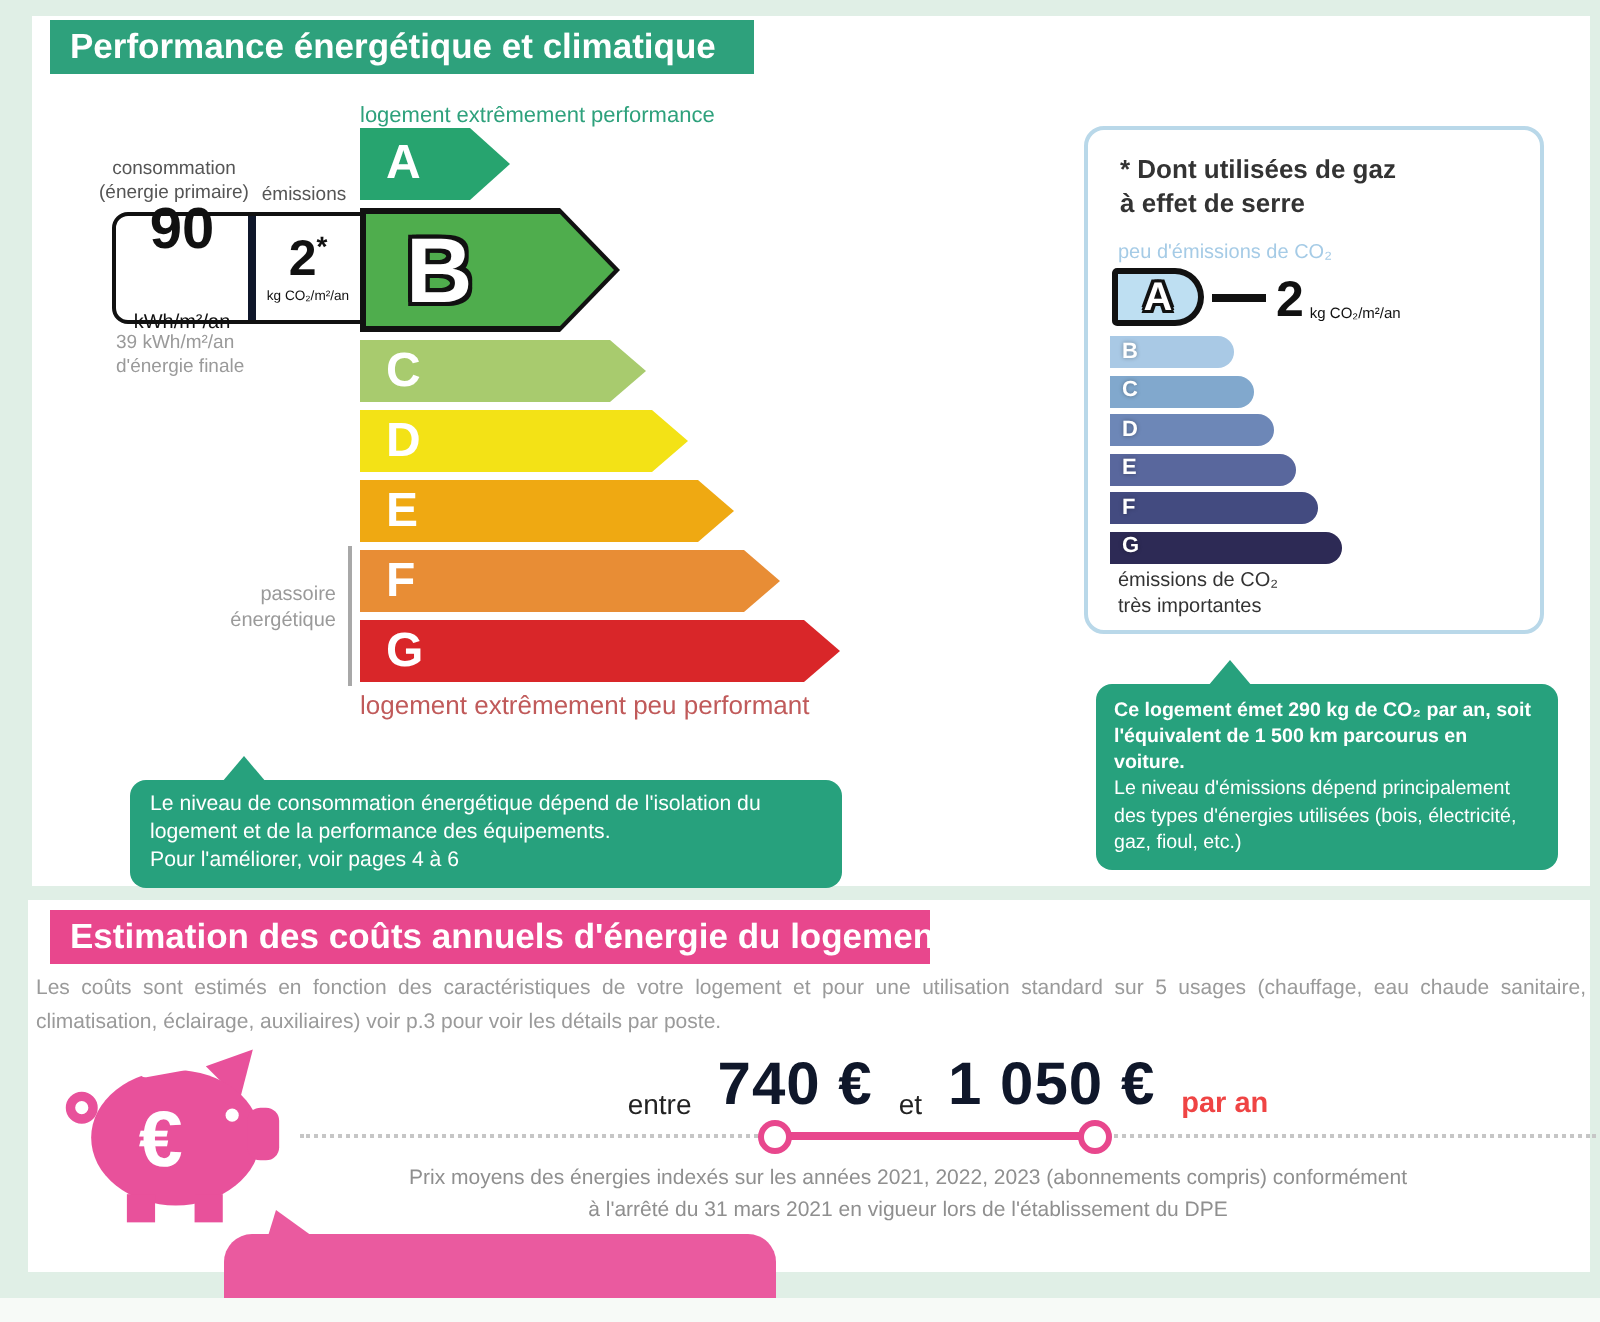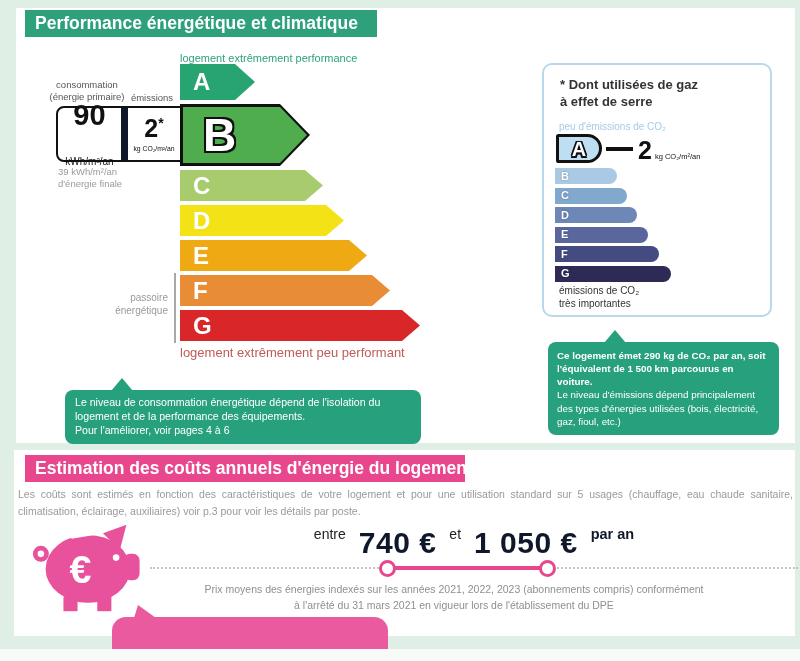--- a/index.html
+++ b/index.html
@@ -31,21 +31,21 @@
   .e-inner { position:absolute; left:3px; top:3px; width:calc(100% - 6px); height:calc(100% - 6px); display:flex; align-items:center; }
   .e-letter-big {
     color:#fff; font-weight:bold; font-size:46px; padding-left:20px; line-height:1;
     text-shadow:-2px -2px 0 #111,2px -2px 0 #111,-2px 2px 0 #111,2px 2px 0 #111,-2px 0 0 #111,2px 0 0 #111,0 -2px 0 #111,0 2px 0 #111;
   }
   #value-box {
     left:40px; top:98px; width:126px; height:56px; background:#fff;
     border:2.5px solid #111; border-radius:8px 2px 2px 8px; display:flex;
   }
   .vb-cell { display:flex; flex-direction:column; align-items:center; justify-content:center; flex:1; }
-  .vb-left { flex:0 0 70px; border-right:7px solid #0f172a;gap:24px; }
+  .vb-left { flex:0 0 70px; border-right:4px solid #0f172a;gap:24px; }
   .vb-value { font-size:29px; font-weight:bold; color:#111; line-height:1; }
   .vb-value-sm { font-size:25px; font-weight:bold; color:#111; line-height:1; }
   .vb-value-sm sup { font-size:14px; }
   .vb-unit { font-size:10px; color:#111; margin-top:2px; }
   .vb-unit-sm { font-size:6.8px; color:#111; margin-top:3px; }
   #consumption-label { left:71px; top:71px; transform:translateX(-50%); width:120px; text-align:center; font-size:9.5px; color:#555; line-height:1.25; }
   #emissions-label { left:136px; top:84px; transform:translateX(-50%); font-size:9.5px; color:#555; }
   #final-note { left:42px; top:158px; font-size:9.5px; color:#9a9a9a; line-height:1.3; }
   #passoire-label { left:58px; top:283px; width:94px; text-align:right; font-size:10px; color:#9a9a9a; line-height:1.3; }
   #passoire-line { left:158px; top:265px; height:70px; width:0; border-left:2px solid #a8a8a8; }
@@ -74,24 +74,24 @@
   #co2-value { font-size:25px; font-weight:bold; color:#111; line-height:1; }
   #co2-unit { font-size:7.5px; color:#111; padding-bottom:2px; }
   #co2-scale { position:absolute; left:11px; top:103px; display:flex; flex-direction:column; gap:3.5px; align-items:flex-start; }
   .co2-bar { height:16px; border-radius:0 8px 8px 0; display:flex; align-items:center; padding-left:6px; }
   .co2-bar span { color:#fff; font-weight:bold; font-size:11px; line-height:1; text-shadow:0 0 2px rgba(0,0,0,.35); }
   #co2-high { left:15px; top:219px; font-size:10px; color:#333; line-height:1.3; }
 
   
   #costs-desc { left:4px; top:36px; width:775px; font-size:10.5px; color:#9a9a9a; line-height:1.6; text-align:justify; }
   #piggy { left:14px; top:70px; width:116px; height:94px; color:var(--pink-piggy); }
-  #cost-row { left:140px; top:76px; width:640px; display:flex; align-items:flex-start; justify-content:center; gap:13px; }
+  #cost-row { left:140px; top:76px; width:640px; display:flex; align-items:flex-end; justify-content:center; gap:13px; }
   .cost-word { font-size:14px; color:#222; }
   .cost-val { font-size:30px; font-weight:bold; color:#0f172a; letter-spacing:.5px; white-space:nowrap; }
-  #cost-per { font-size:14.5px; font-weight:600; color:#0f172a; }
+  #cost-per { font-size:14.5px; font-weight:600; color:#ef4444; }
   #dotted-line { left:136px; top:117px; width:648px; height:0; border-top:2px dotted #c6c6c6; }
   #slider-line { left:376px; top:116px; width:154px; height:4px; background:var(--pink); }
   .slider-dot { position:absolute; top:110px; width:17px; height:17px; border:3.5px solid var(--pink); border-radius:50%; background:#fff; }
   #dot-min { left:365px; } #dot-max { left:525px; }
   #price-note { left:100px; top:132px; width:680px; text-align:center; font-size:10.5px; color:#8f8f8f; line-height:1.5; }
   #cost-bubble { left:98px; top:167px; width:276px; background:var(--pink-bubble); border-radius:14px; color:#fff; padding:5px 13px 6px; }
   #cost-bubble .b-tail { position:absolute; top:-12px; left:22px; width:0; height:0; border-left:4px solid transparent; border-right:18px solid transparent; border-bottom:13px solid var(--pink-bubble); }
   .bubble-title { font-weight:normal; font-size:13px; line-height:1.2;margin-top:43px; }
   .bubble-sub { font-size:10.5px; margin-top:2px; }
 </style>

